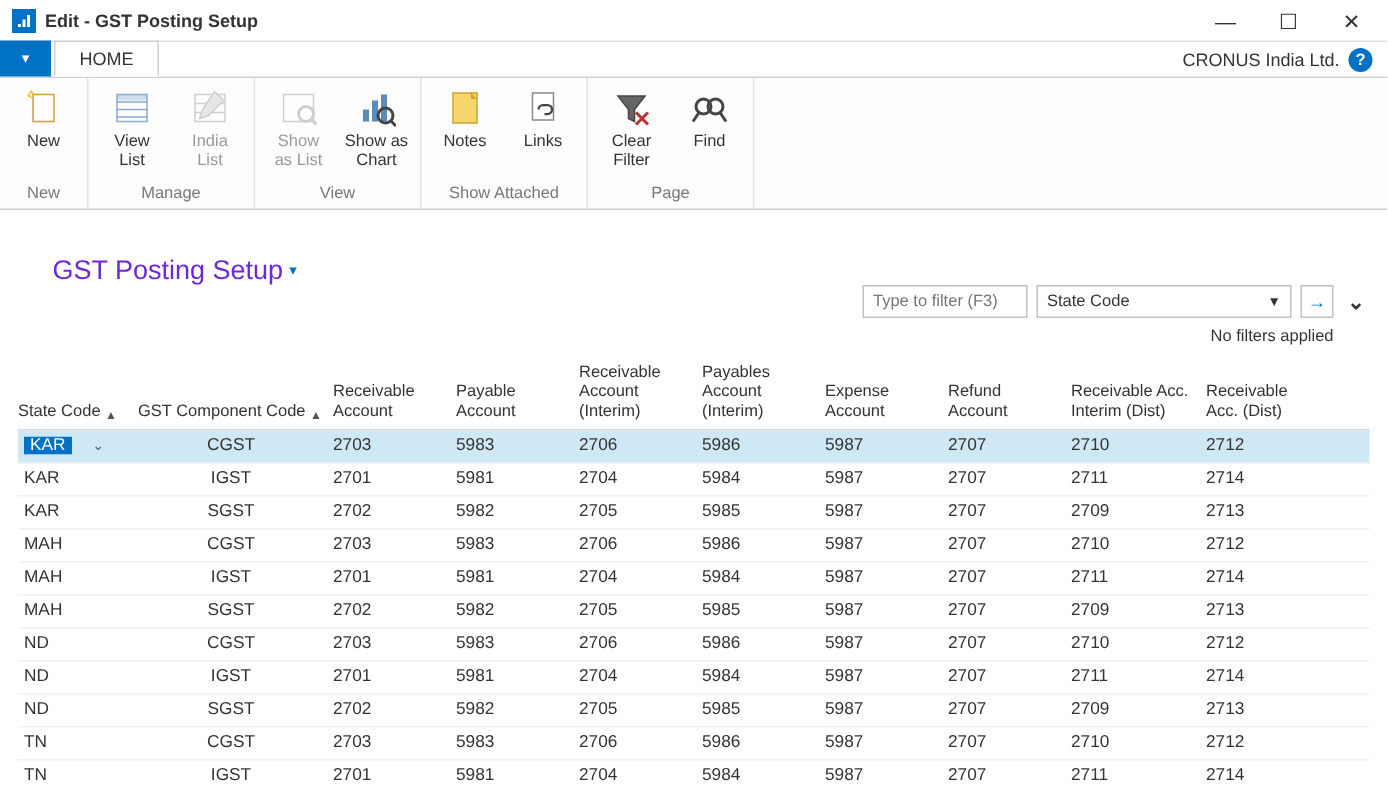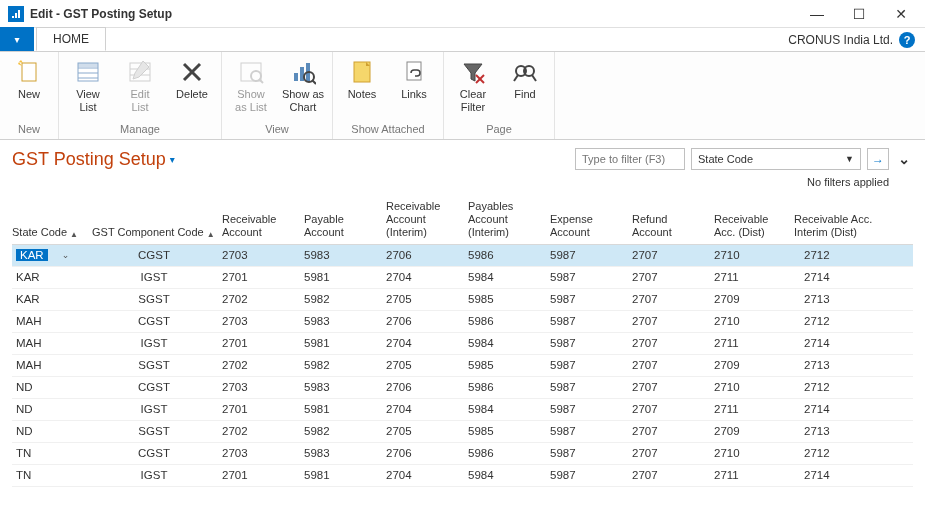--- a/index.html
+++ b/index.html
@@ -17,23 +17,23 @@
 .help-icon { width: 16px; height: 16px; border-radius: 50%; background: #0072c6; color: #fff; display: flex; align-items: center; justify-content: center; font-size: 11px; font-weight: bold; }
 .ribbon { height: 88px; display: flex; border-bottom: 1px solid #d0d0d0; background: #fdfdfd; }
 .rgroup { display: flex; flex-direction: column; justify-content: space-between; border-right: 1px solid #e4e4e4; padding: 4px 4px 2px; }
 .rgroup .btns { display: flex; gap: 2px; align-items: flex-start; }
 .rbtn { display: flex; flex-direction: column; align-items: center; justify-content: flex-start; width: 50px; padding: 2px 2px 0; text-align: center; font-size: 11px; line-height: 1.2; gap: 2px; }
 .rbtn .ico { width: 28px; height: 28px; display: flex; align-items: center; justify-content: center; }
 .rbtn.disabled { color: #999; }
 .rbtn.disabled .ico svg { opacity: 0.45; }
 .rgroup .glabel { text-align: center; font-size: 11px; color: #777; padding-bottom: 2px; }
 .page-header { display: flex; align-items: center; padding: 8px 12px 4px; }
-.page-title { color: #c2410c; font-size: 18px; font-weight: 400; }
+.page-title { color: #6d28d9; font-size: 18px; font-weight: 400; margin-left: 23px; }
 .page-title-dd { color: #0072c6; margin-left: 4px; font-size: 10px; }
-.filter-area { margin-left: auto; display: flex; align-items: flex-end; gap: 6px; }
+.filter-area { margin-left: auto; display: flex; align-items: flex-end; gap: 6px; margin-top: 42px; }
 .filter-input { width: 110px; height: 22px; border: 1px solid #c0c0c0; padding: 0 6px; font-size: 11px; color: #777; }
 .filter-select { width: 170px; height: 22px; border: 1px solid #c0c0c0; padding: 0 6px; font-size: 11px; display: flex; align-items: center; justify-content: space-between; color: #333; }
 .go-btn { width: 22px; height: 22px; border: 1px solid #c0c0c0; display: flex; align-items: center; justify-content: center; color: #0072c6; font-weight: bold; }
 .expand-btn { width: 18px; height: 22px; display: flex; align-items: center; justify-content: center; font-size: 14px; font-weight: bold; }
 .no-filters { text-align: right; padding: 2px 36px 6px 0; font-size: 11px; color: #333; }
 .grid { padding: 0 12px; }
 .grid-header { display: flex; border-bottom: 1px solid #d8d8d8; padding: 6px 0 4px; }
 .gh { font-size: 11px; color: #333; padding: 0 6px 0 0; display: flex; align-items: flex-end; gap: 3px; line-height: 1.2; }
 .gh .sort { font-size: 8px; color: #555; }
 .grid-body { }
@@ -116,31 +116,22 @@
       </div>
       <div class="rbtn disabled">
         <span class="ico">
             <svg width="26" height="26" viewBox="0 0 26 26">
               <rect x="3" y="4" width="20" height="18" fill="#fff" stroke="#999"></rect>
               <line x1="3" y1="10" x2="23" y2="10" stroke="#999"></line>
               <line x1="3" y1="16" x2="23" y2="16" stroke="#999"></line>
               <path d="M16 2 L22 8 L12 18 L6 20 L8 14 Z" fill="#ccc" stroke="#999"></path>
             </svg>
           </span>
-        <span style="white-space:pre-line">Edit
+        <span style="white-space:pre-line">India
 List</span>
-      </div>
-      <div class="rbtn">
-        <span class="ico">
-            <svg width="26" height="26" viewBox="0 0 26 26">
-              <line x1="5" y1="5" x2="21" y2="21" stroke="#444" stroke-width="3"></line>
-              <line x1="21" y1="5" x2="5" y2="21" stroke="#444" stroke-width="3"></line>
-            </svg>
-          </span>
-        <span>Delete</span>
       </div>
     </div>
     <div class="glabel">Manage</div>
   </div>
   <div class="rgroup">
     <div class="btns">
       <div class="rbtn disabled">
         <span class="ico">
             <svg width="26" height="26" viewBox="0 0 26 26">
               <rect x="3" y="4" width="20" height="18" fill="#fff" stroke="#999"></rect>
@@ -255,25 +246,25 @@
       </div>
     <div class="gh c5">
         <span>Payables Account (Interim)</span>
       </div>
     <div class="gh c6">
         <span>Expense Account</span>
       </div>
     <div class="gh c7">
         <span>Refund Account</span>
       </div>
+    <div class="gh c8">
+        <span>Receivable Acc. Interim (Dist)</span>
+      </div>
     <div class="gh c9">
         <span>Receivable Acc. (Dist)</span>
-      </div>
-    <div class="gh c8">
-        <span>Receivable Acc. Interim (Dist)</span>
       </div>
   </div>
   <div class="grid-body" id="grid-body">
       <div class="grow sel">
         <div class="gc c0 state">
           <span class="state-val">KAR</span>
           <span class="dd-caret">⌄</span>
         </div>
         <div class="gc c1">CGST</div>
         <div class="gc c2">2703</div>

